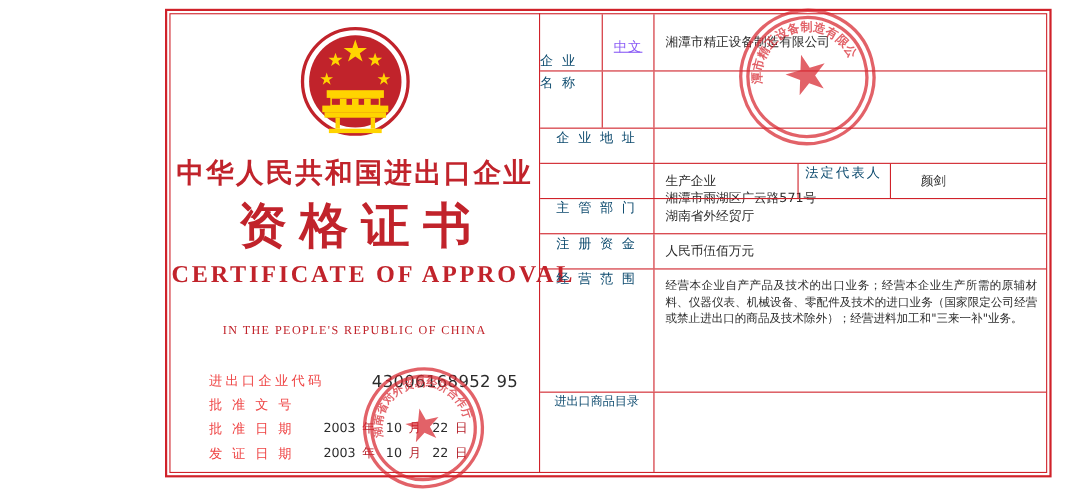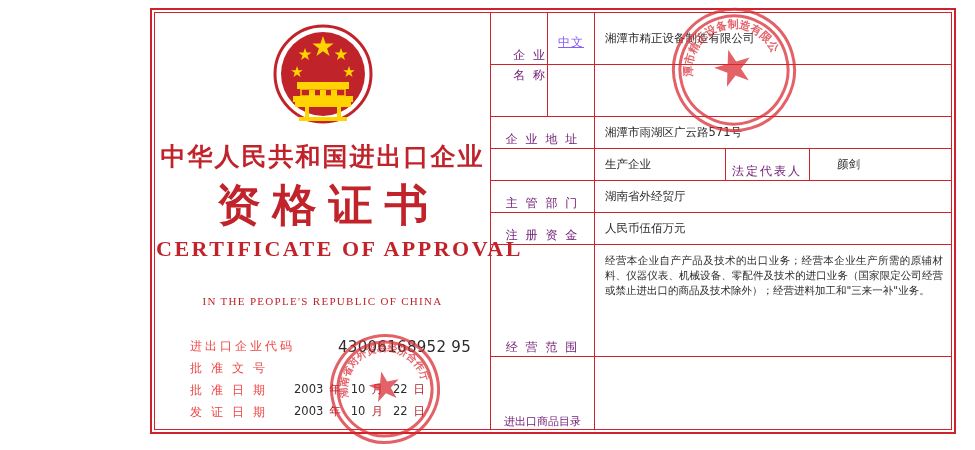--- a/index.html
+++ b/index.html
@@ -192,25 +192,25 @@
     border-bottom: 1px solid #d0222a;
     box-sizing: border-box;
   }
   .cell-label {
     position: absolute;
     left: 0;
     top: 0;
     width: 56px;
     height: 100%;
     display: flex;
-    align-items: flex-end;
+    align-items: flex-start;
     justify-content: center;
     font-family: "DejaVu Sans", sans-serif;
     font-size: 12px;
-    color: #701a75;
+    color: #0c4a6e;
     letter-spacing: 2px;
   }
   .cell-label.two-line {
     flex-direction: column;
     justify-content: center;
     line-height: 20px;
   }
   .vline {
     position: absolute;
     top: 0;
@@ -365,21 +365,21 @@
     </div>
 
     <div class="trow" style="top:52px; height:52px;">
       <div class="vline" style="left:56px;"></div>
       <div class="vline" style="left:103px;"></div>
     </div>
 
     <div class="trow" style="top:104px; height:32px;">
       <div class="cell-label" style="width:103px;">企 业 地 址</div>
       <div class="vline" style="left:103px;"></div>
-      <div class="cell-val" style="left:104px; width:356px;">湘潭市雨湖区广云路571号</div>
+      <div class="cell-val" style="left:104px; width:356px;margin-top:48px;">湘潭市雨湖区广云路571号</div>
     </div>
 
     <div class="trow" style="top:136px; height:32px;">
       <div class="vline" style="left:103px;"></div>
       <div class="cell-val" style="left:104px; width:130px;">生产企业</div>
       <div class="vline" style="left:234px;"></div>
       <div class="cell-label" style="left:234px; width:84px;">法定代表人</div>
       <div class="vline" style="left:318px;"></div>
       <div class="cell-val" style="left:336px; width:141px;">颜剑</div>
     </div>

